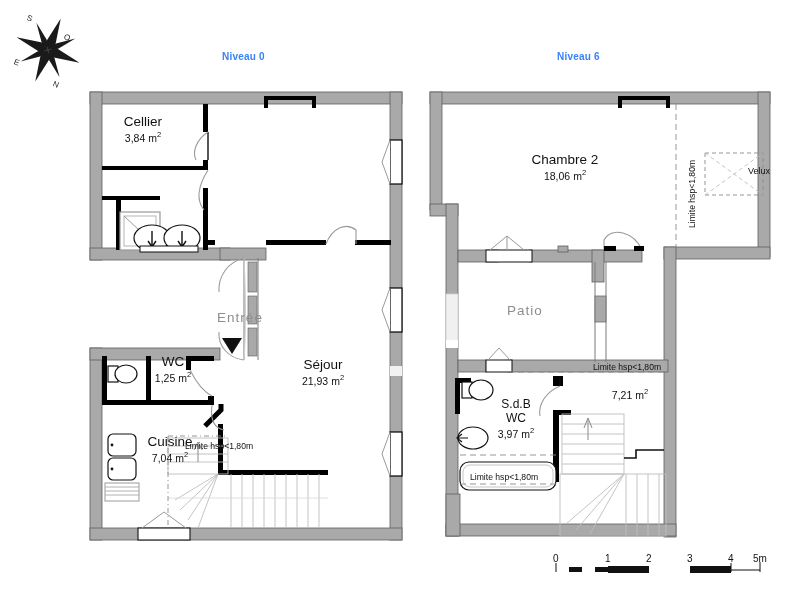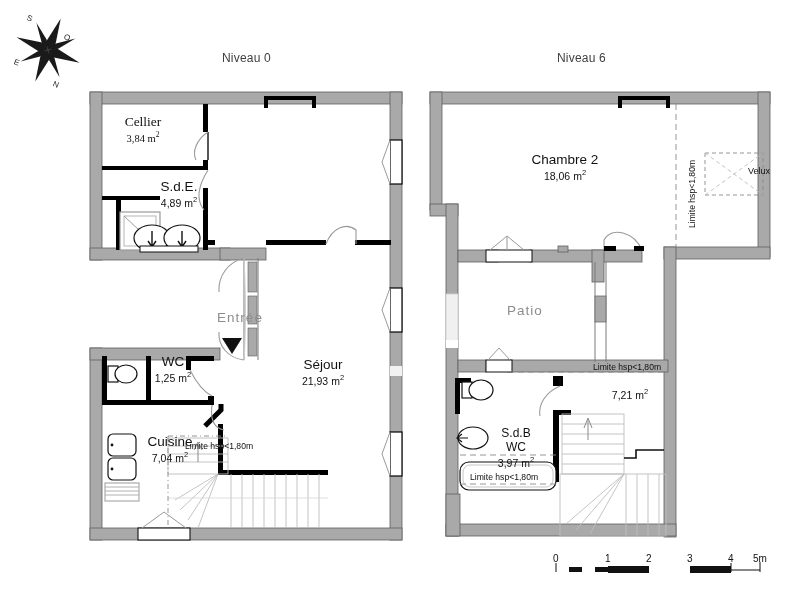--- a/index.html
+++ b/index.html
@@ -5,22 +5,23 @@
 <style>
   html,body{margin:0;padding:0;background:#ffffff;}
   body{
     width:800px;height:600px;position:relative;overflow:hidden;
     font-family:"Liberation Sans","DejaVu Sans",sans-serif;
     color:#111;
   }
   #stage{position:absolute;left:0;top:0;width:800px;height:600px;}
   svg{display:block;}
   .lvl-title{
-    position:absolute;font-size:12px;color:#404040;letter-spacing:.2px;
+    position:absolute;font-size:10px;color:#3b82f6;letter-spacing:.2px;
     white-space:nowrap;
+    font-weight:bold;
   }
   .room{
     position:absolute;text-align:center;white-space:nowrap;line-height:1.15;
   }
   .room .rname{font-size:13.5px;color:#111;}
   .room .rarea{font-size:10.5px;color:#111;margin-top:1px;}
   .room .rarea sup{font-size:7.5px;vertical-align:super;}
   .room.small .rname{font-size:12px;}
   .room.gray .rname{color:#8d8d8d;letter-spacing:1px;}
   .hsp{
@@ -313,33 +314,27 @@
   </svg>
 
   <div class="compass-lbl" style="left:27px;top:14px;transform:rotate(22deg);">S</div>
   <div class="compass-lbl" style="left:64px;top:33px;transform:rotate(22deg);">O</div>
   <div class="compass-lbl" style="left:14px;top:58px;transform:rotate(22deg);">E</div>
   <div class="compass-lbl" style="left:53px;top:80px;transform:rotate(22deg);">N</div>
 
   <div class="lvl-title" style="left:222px;top:51px;">Niveau 0</div>
   <div class="lvl-title" style="left:557px;top:51px;">Niveau 6</div>
 
-  <div class="room" style="left:103px;top:114px;width:80px;font-family:Liberation Serif, serif;">
+  <div class="room" style="left:103px;top:114px;width:80px;">
     <div class="rname">Cellier</div>
     <div class="rarea">
       <span>3,84 m</span><sup>2</sup>
     </div>
   </div>
 
-  <div class="room" style="left:129px;top:179px;width:100px;">
-    <div class="rname">S.d.E.</div>
-    <div class="rarea">
-      <span>4,89 m</span><sup>2</sup>
-    </div>
-  </div>
 
 
   <div class="room" style="left:128px;top:354px;width:90px;">
     <div class="rname">WC</div>
     <div class="rarea">
       <span>1,25 m</span><sup>2</sup>
     </div>
   </div>
 
   <div class="room" style="left:115px;top:434px;width:110px;">
@@ -366,21 +361,21 @@
     <div class="rname">Chambre 2</div>
     <div class="rarea">
       <span>18,06 m</span><sup>2</sup>
     </div>
   </div>
 
   <div class="room gray" style="left:470px;top:303px;width:110px;">
     <div class="rname">Patio</div>
   </div>
 
-  <div class="room small" style="left:466px;top:398px;width:100px;margin-top:29px;">
+  <div class="room small" style="left:466px;top:398px;width:100px;">
     <div class="rname">S.d.B</div>
     <div class="rname">WC</div>
     <div class="rarea">
       <span>3,97 m</span><sup>2</sup>
     </div>
   </div>
 
   <div class="room" style="left:565px;top:387px;width:130px;">
     <div class="rarea">
       <span>7,21 m</span><sup>2</sup>

